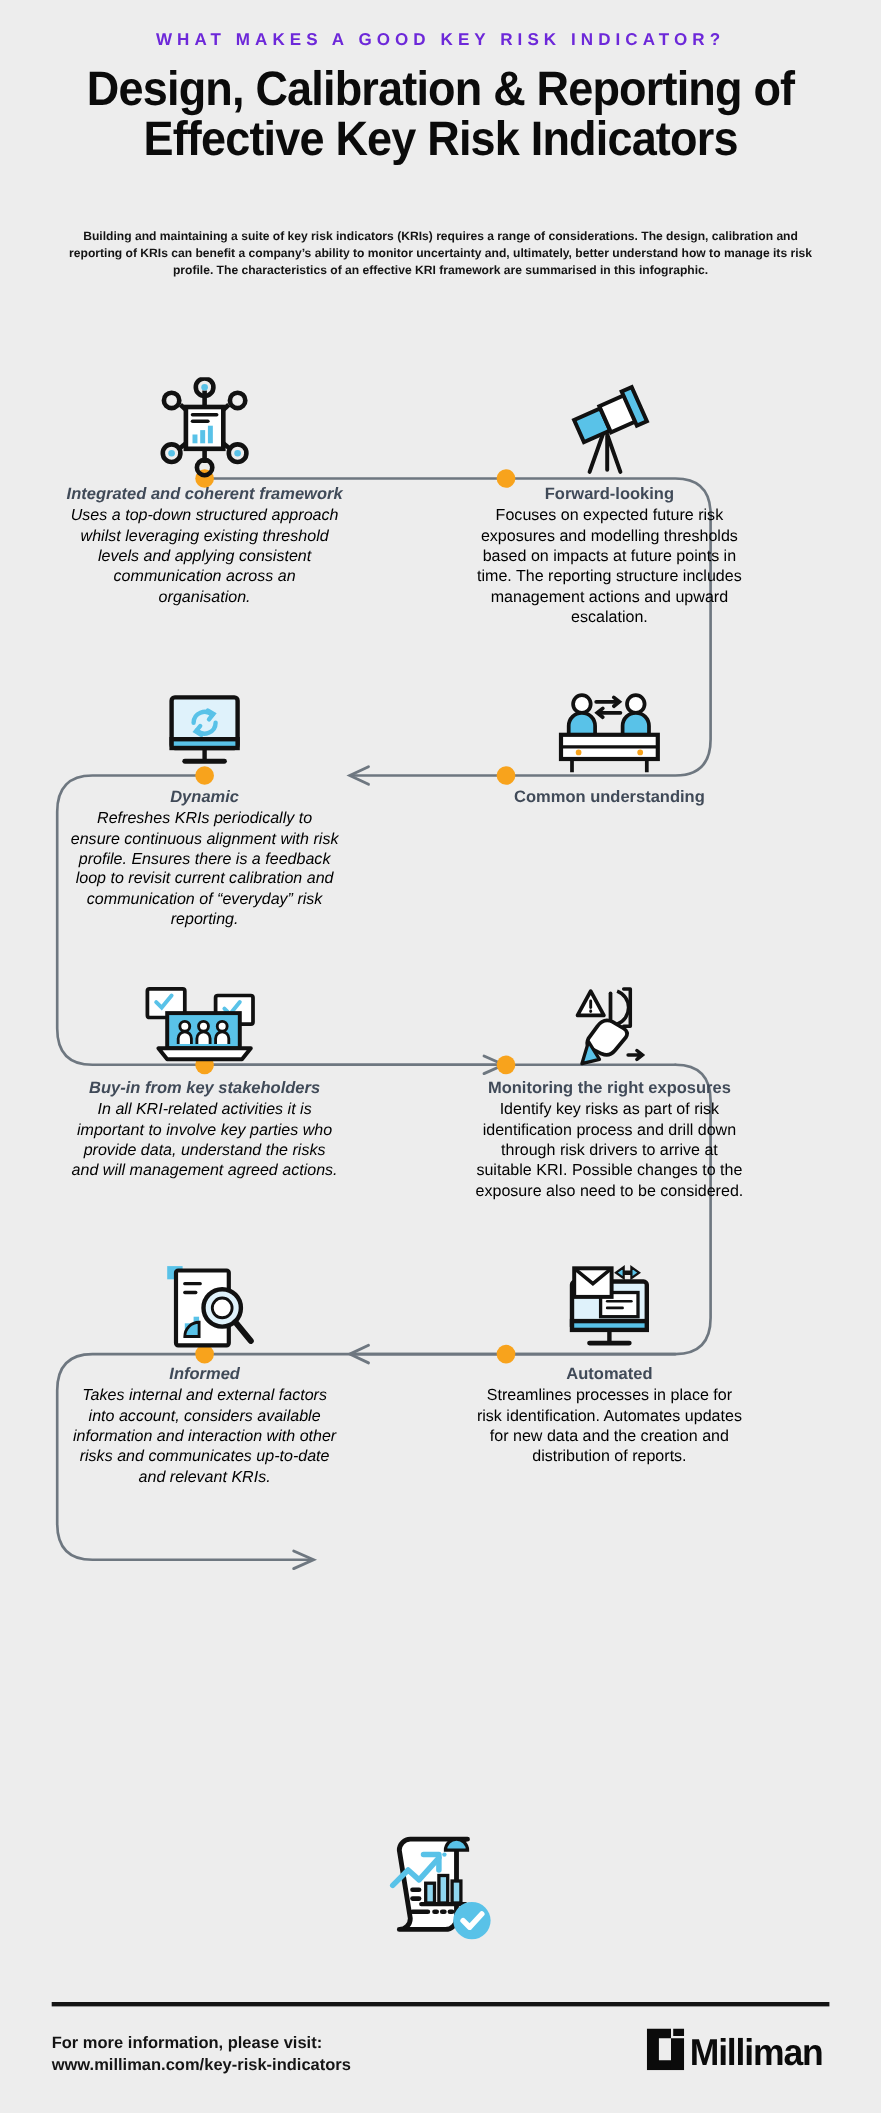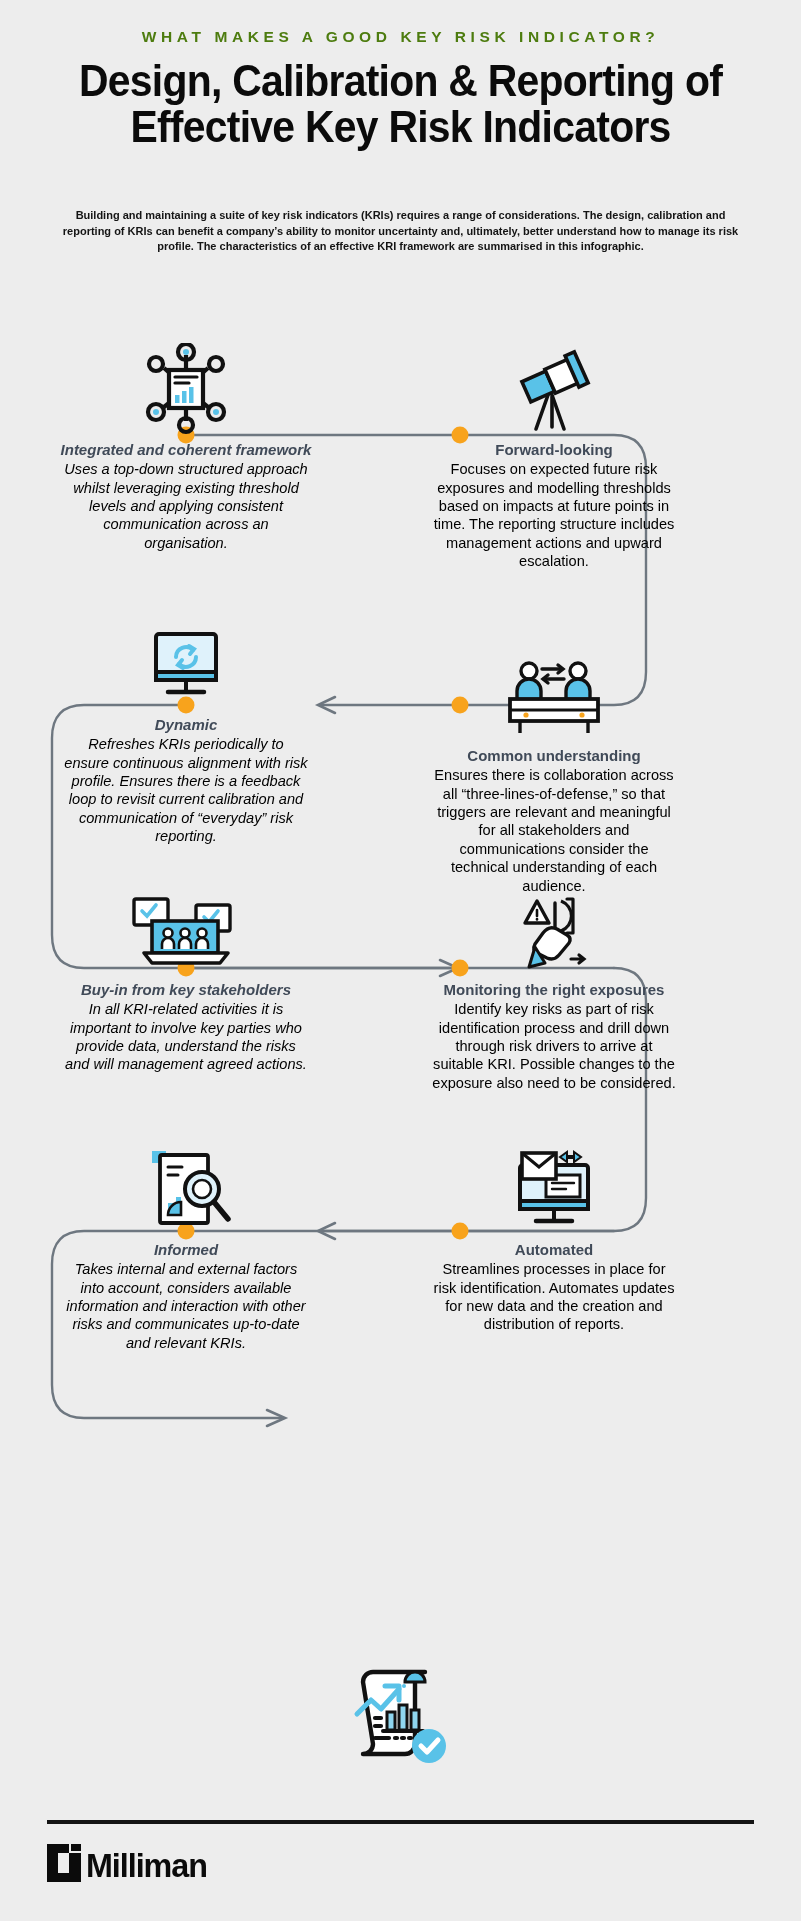--- a/index.html
+++ b/index.html
@@ -18,21 +18,21 @@
   }
 
   
   .eyebrow {
     position: absolute;
     top: 28px; left: 0; right: 0;
     text-align: center;
     font-size: 15.5px;
     font-weight: 700;
     letter-spacing: 4.6px;
-    color: #4d7c0f;
+    color: #6d28d9;
     font-family: "Liberation Sans", sans-serif;
   }
   .headline {
     position: absolute;
     top: 58px; left: 50px; right: 50px;
     text-align: center;
     font-size: 44px;
     line-height: 1.04;
     font-weight: 700;
     letter-spacing: -0.8px;
@@ -251,21 +251,21 @@
           <line x1="46" y1="52" x2="34" y2="86"></line>
           <line x1="50" y1="52" x2="62" y2="86"></line>
           <line x1="50" y1="54" x2="50" y2="84"></line>
         </g>
       </svg>
     </div>
     <div class="item-title">Forward-looking</div>
     <div class="item-body">Focuses on expected future risk exposures and modelling thresholds based on impacts at future points in time. The reporting structure includes management actions and upward escalation.</div>
   </div>
 
-  <div class="item right" style="top:641px;">
+  <div class="item right" style="top:610px;">
     <div class="icon-wrap">
       <svg width="116" height="86" viewBox="0 0 116 86" fill="none">
         <g stroke="#111" stroke-width="3.4" fill="none" stroke-linecap="round">
           <path d="M46 14 h20"></path>
             <path d="M62 10 l5 4 -5 4"></path>
           <path d="M68 24 h-20"></path>
             <path d="M52 20 l-5 4 5 4"></path>
         </g>
         <circle cx="33" cy="16" r="8" fill="#fff" stroke="#111" stroke-width="3.4"></circle>
         <circle cx="82" cy="16" r="8" fill="#fff" stroke="#111" stroke-width="3.4"></circle>
@@ -277,21 +277,20 @@
           <line x1="24" y1="66" x2="24" y2="78"></line>
           <line x1="92" y1="66" x2="92" y2="78"></line>
         </g>
         <g fill="#f8a31c">
           <circle cx="30" cy="60" r="2.6"></circle>
             <circle cx="86" cy="60" r="2.6"></circle>
         </g>
       </svg>
     </div>
     <div class="item-title">Common understanding</div>
-    <div class="item-body">Ensures there is collaboration across all “three-lines-of-defense,” so that triggers are relevant and meaningful for all stakeholders and communications consider the technical understanding of each audience.</div>
   </div>
 
   <div class="item left" style="top:875px;">
     <div class="icon-wrap">
       <svg width="124" height="84" viewBox="0 0 124 84" fill="none">
         <rect x="10" y="8" width="34" height="26" rx="2" fill="#fff" stroke="#111" stroke-width="3.4"></rect>
         <path d="M18 20 l5 5 9 -11" stroke="#59c2e8" stroke-width="3.6" fill="none" stroke-linecap="round"></path>
         <rect x="72" y="14" width="34" height="26" rx="2" fill="#fff" stroke="#111" stroke-width="3.4"></rect>
         <path d="M80 26 l5 5 9 -11" stroke="#59c2e8" stroke-width="3.6" fill="none" stroke-linecap="round"></path>
         <rect x="28" y="30" width="66" height="32" fill="#59c2e8" stroke="#111" stroke-width="3.6"></rect>
@@ -395,20 +394,24 @@
         <line x1="61" y1="78" x2="63" y2="78"></line>
         <line x1="68" y1="78" x2="70" y2="78"></line>
       </g>
       <circle cx="88" cy="86" r="17" fill="#59c2e8"></circle>
       <path d="M80 86 l6 6 11 -12" stroke="#fff" stroke-width="5" fill="none" stroke-linecap="round" stroke-linejoin="round"></path>
     </svg>
   </div>
 
   <div class="footer-rule"></div>
   <div class="footer">
+    <div class="footer-text">
+      <div>For more information, please visit:</div>
+      <div>www.milliman.com/key-risk-indicators</div>
+    </div>
     <div class="logo">
       <span class="logo-mark">
         <svg width="34" height="38" viewBox="0 0 34 38">
           <path d="M0 0 H22 V9 H11 V29 H22 V38 H0 Z" fill="#0b0b0b"></path>
           <path d="M22 9 H34 V38 H22 Z" fill="#0b0b0b"></path>
           <path d="M24 0 H34 V7 L24 7 Z" fill="#0b0b0b"></path>
         </svg>
       </span>
       <span class="logo-word">Milliman</span>
     </div>

